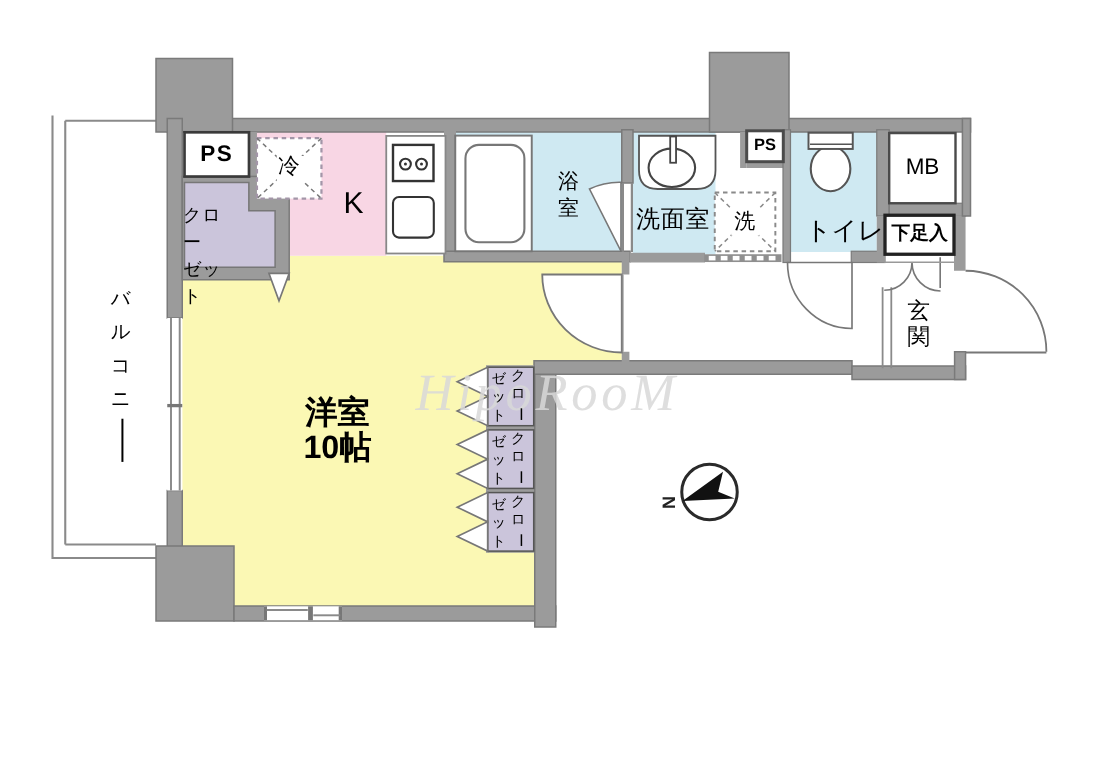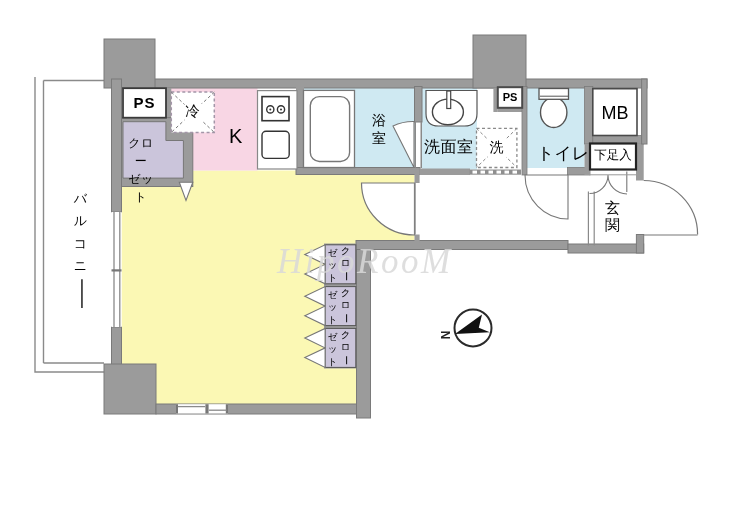--- a/index.html
+++ b/index.html
@@ -208,38 +208,39 @@
 </svg>
 
 <div class="t" style="left:72px;top:188px;width:17px;text-align:center;font-size:13px;line-height:22.3px;">バ<br>ル<br>コ<br>ニ<br><span class="rot" style="transform:rotate(90deg) scaleX(2.7) translateX(2px);">ー</span></div>
 
 <div class="t" style="left:123px;top:95px;width:43px;text-align:center;font-size:15px;font-weight:bold;letter-spacing:1px;">PS</div>
 
 <div class="t" style="left:171px;top:103.5px;width:43px;text-align:center;font-size:14.5px;">冷</div>
 
 <div class="t" style="left:229px;top:126px;font-size:20px;">K</div>
 
-<div class="t" style="left:122px;top:133.5px;width:38px;text-align:center;font-size:12px;letter-spacing:0.5px;line-height:1.52;">クロー<br>ゼット</div>
+<div class="t" style="left:122px;top:133.5px;width:38px;text-align:left;font-size:12px;letter-spacing:0.5px;line-height:1.52;">クロー<br>ゼット</div>
 
 <div class="t" style="left:371px;top:112px;width:16px;text-align:center;font-size:14px;line-height:17.5px;">浴<br>室</div>
 
 <div class="t" style="left:424px;top:138.5px;font-size:16px;letter-spacing:0.5px;">洗面室</div>
 
 <div class="t" style="left:476px;top:140px;width:41px;text-align:center;font-size:14px;">洗</div>
 
 <div class="t" style="left:498px;top:92px;width:24px;text-align:center;font-size:11px;font-weight:bold;">PS</div>
 
 <div class="t" style="left:537px;top:145px;font-size:17px;letter-spacing:0px;">トイレ</div>
 
-<div class="t" style="left:593px;top:104px;width:44px;text-align:center;font-size:18px;">MB</div>
-
-<div class="t" style="left:590px;top:149px;width:46px;text-align:center;font-size:12.5px;font-weight:normal;">下足入</div>
+<div class="t" style="left:593px;top:104px;width:44px;text-align:center;font-size:15px;">MB</div>
+
+<div class="t" style="left:590px;top:149px;width:46px;text-align:center;font-size:12.5px;font-weight:bold;">下足入</div>
 
 <div class="t" style="left:604px;top:200px;width:17px;text-align:center;font-size:15px;line-height:16.5px;">玄<br>関</div>
 
+<div class="t" style="left:170px;top:263.5px;width:110px;text-align:center;font-size:21.5px;font-weight:bold;line-height:1.08;">洋室<br>10帖</div>
 
 <div class="t" style="left:339px;top:245px;width:13px;text-align:center;font-size:9.5px;line-height:12.3px;">ク<br>ロ<br><span class="rot">ー</span></div>
 <div class="t" style="left:326px;top:247px;width:13px;text-align:center;font-size:9.5px;line-height:12.3px;">ゼ<br>ッ<br>ト</div>
 
 <div class="t" style="left:339px;top:287px;width:13px;text-align:center;font-size:9.5px;line-height:12.3px;">ク<br>ロ<br><span class="rot">ー</span></div>
 <div class="t" style="left:326px;top:289px;width:13px;text-align:center;font-size:9.5px;line-height:12.3px;">ゼ<br>ッ<br>ト</div>
 
 <div class="t" style="left:339px;top:329px;width:13px;text-align:center;font-size:9.5px;line-height:12.3px;">ク<br>ロ<br><span class="rot">ー</span></div>
 <div class="t" style="left:326px;top:331px;width:13px;text-align:center;font-size:9.5px;line-height:12.3px;">ゼ<br>ッ<br>ト</div>
 </div>

